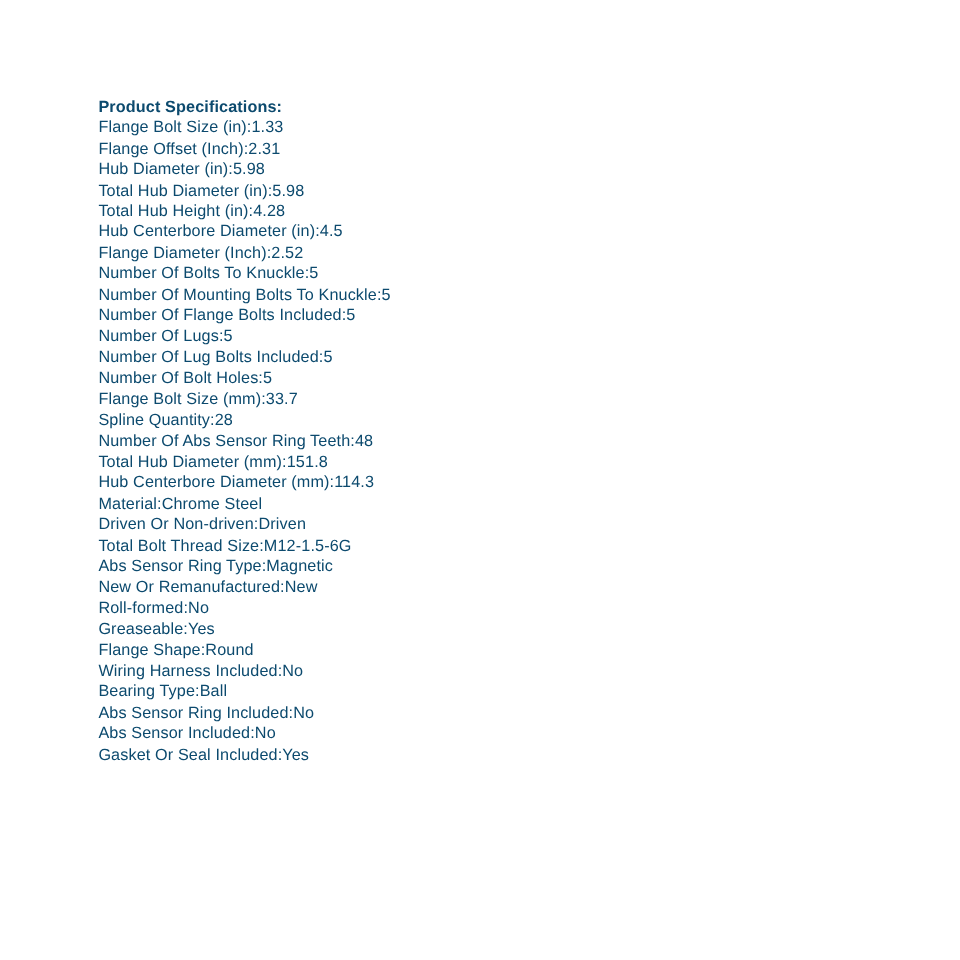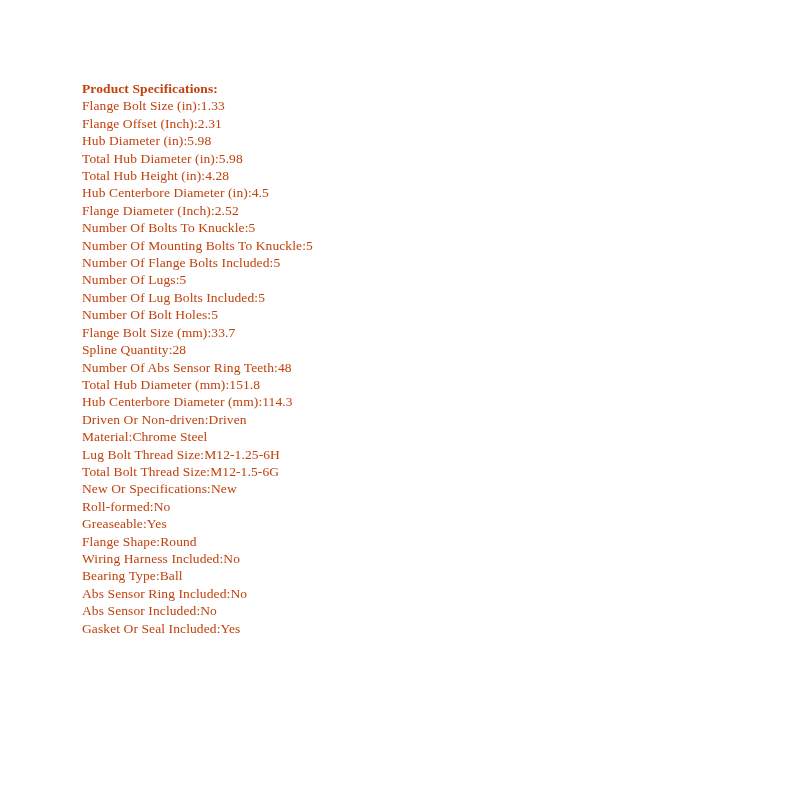--- a/index.html
+++ b/index.html
@@ -11,24 +11,24 @@
     width: 800px;
     height: 800px;
     overflow: hidden;
     position: relative;
   }
   .spec-sheet {
     position: absolute;
     left: 82px;
     top: 80px;
     width: 640px;
-    font-family: Liberation Serif, serif;
+    font-family: Liberation Sans, sans-serif;
     font-size: 13.5px;
     line-height: 17.4px;
-    color: #c2410c;
+    color: #0c4a6e;
     letter-spacing: 0.1px;
   }
   .spec-title {
     font-weight: 700;
     margin: 0;
     font-size: 13.5px;
     line-height: 17.4px;
   }
   .spec-line {
     white-space: nowrap;
@@ -54,25 +54,25 @@
       <div class="spec-line"><span class="spec-label">Number Of Mounting Bolts To Knuckle</span><span class="spec-sep">:</span><span class="spec-value">5</span></div>
       <div class="spec-line"><span class="spec-label">Number Of Flange Bolts Included</span><span class="spec-sep">:</span><span class="spec-value">5</span></div>
       <div class="spec-line"><span class="spec-label">Number Of Lugs</span><span class="spec-sep">:</span><span class="spec-value">5</span></div>
       <div class="spec-line"><span class="spec-label">Number Of Lug Bolts Included</span><span class="spec-sep">:</span><span class="spec-value">5</span></div>
       <div class="spec-line"><span class="spec-label">Number Of Bolt Holes</span><span class="spec-sep">:</span><span class="spec-value">5</span></div>
       <div class="spec-line"><span class="spec-label">Flange Bolt Size (mm)</span><span class="spec-sep">:</span><span class="spec-value">33.7</span></div>
       <div class="spec-line"><span class="spec-label">Spline Quantity</span><span class="spec-sep">:</span><span class="spec-value">28</span></div>
       <div class="spec-line"><span class="spec-label">Number Of Abs Sensor Ring Teeth</span><span class="spec-sep">:</span><span class="spec-value">48</span></div>
       <div class="spec-line"><span class="spec-label">Total Hub Diameter (mm)</span><span class="spec-sep">:</span><span class="spec-value">151.8</span></div>
       <div class="spec-line"><span class="spec-label">Hub Centerbore Diameter (mm)</span><span class="spec-sep">:</span><span class="spec-value">114.3</span></div>
+      <div class="spec-line"><span class="spec-label">Material</span><span class="spec-sep">:</span><span class="spec-value">Chrome Steel</span></div>
       <div class="spec-line"><span class="spec-label">Driven Or Non-driven</span><span class="spec-sep">:</span><span class="spec-value">Driven</span></div>
-      <div class="spec-line"><span class="spec-label">Material</span><span class="spec-sep">:</span><span class="spec-value">Chrome Steel</span></div>
-      <div class="spec-line"><span class="spec-label">Lug Bolt Thread Size</span><span class="spec-sep">:</span><span class="spec-value">M12-1.25-6H</span></div>
       <div class="spec-line"><span class="spec-label">Total Bolt Thread Size</span><span class="spec-sep">:</span><span class="spec-value">M12-1.5-6G</span></div>
-      <div class="spec-line"><span class="spec-label">New Or Specifications</span><span class="spec-sep">:</span><span class="spec-value">New</span></div>
+      <div class="spec-line"><span class="spec-label">Abs Sensor Ring Type</span><span class="spec-sep">:</span><span class="spec-value">Magnetic</span></div>
+      <div class="spec-line"><span class="spec-label">New Or Remanufactured</span><span class="spec-sep">:</span><span class="spec-value">New</span></div>
       <div class="spec-line"><span class="spec-label">Roll-formed</span><span class="spec-sep">:</span><span class="spec-value">No</span></div>
       <div class="spec-line"><span class="spec-label">Greaseable</span><span class="spec-sep">:</span><span class="spec-value">Yes</span></div>
       <div class="spec-line"><span class="spec-label">Flange Shape</span><span class="spec-sep">:</span><span class="spec-value">Round</span></div>
       <div class="spec-line"><span class="spec-label">Wiring Harness Included</span><span class="spec-sep">:</span><span class="spec-value">No</span></div>
       <div class="spec-line"><span class="spec-label">Bearing Type</span><span class="spec-sep">:</span><span class="spec-value">Ball</span></div>
       <div class="spec-line"><span class="spec-label">Abs Sensor Ring Included</span><span class="spec-sep">:</span><span class="spec-value">No</span></div>
       <div class="spec-line"><span class="spec-label">Abs Sensor Included</span><span class="spec-sep">:</span><span class="spec-value">No</span></div>
       <div class="spec-line"><span class="spec-label">Gasket Or Seal Included</span><span class="spec-sep">:</span><span class="spec-value">Yes</span></div>
     </div>
 </main>

